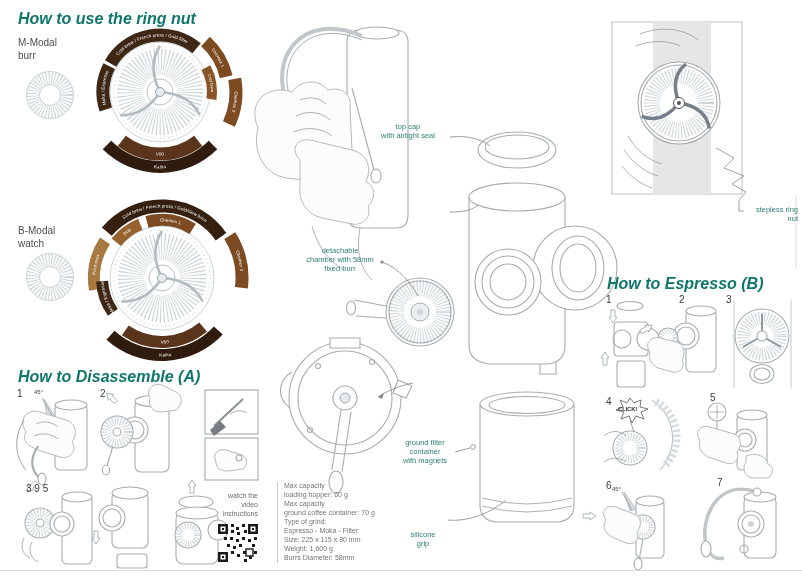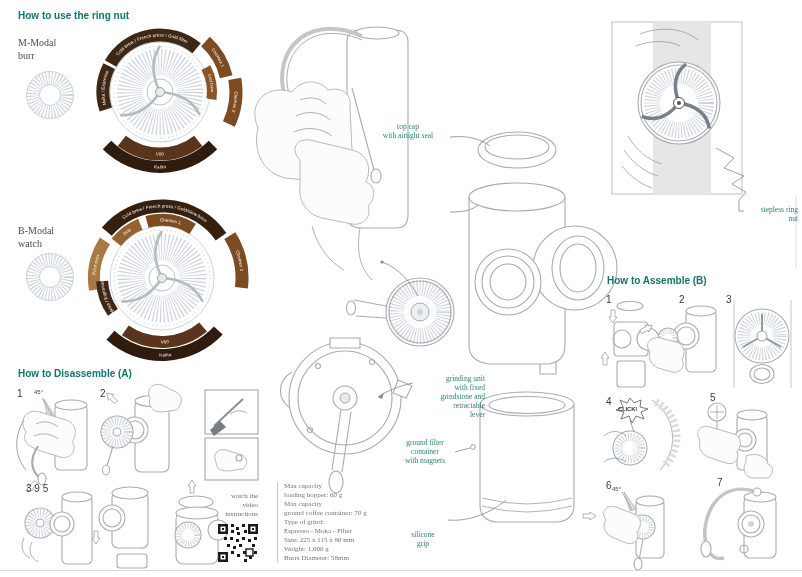--- a/index.html
+++ b/index.html
@@ -1,21 +1,21 @@
 <!DOCTYPE html>
 <html><head>
 <meta charset="utf-8">
 <style>
   html,body{margin:0;padding:0;background:#fff;}
   #page{position:relative;width:802px;height:577px;background:#fff;overflow:hidden;
         font-family:"Liberation Sans",sans-serif;}
   .t{position:absolute;}
-  .pre{white-space:pre-line;font-family:Liberation Serif, serif;}
+  .pre{white-space:pre-line;}
   .teal{color:#0f766b;}
-  .h{font-weight:bold;font-size:10px;}
+  .h{font-weight:bold;font-size:16px;font-style:italic;}
   .burrlbl{font-size:10px;color:#4e4e4e;line-height:1.3;}
   .callout{font-size:7.5px;line-height:1.2;color:#2c7f74;text-align:right;}
   .ra{text-align:center;}
   .num{font-size:10px;color:#3a3a3a;}
   .tiny{font-size:6px;color:#444;}
   .click{font-size:6px;font-weight:bold;color:#333;letter-spacing:-.2px;}
   .specs{font-size:7px;color:#757575;line-height:1.28;border-left:1px solid #c9c9c9;padding-left:6px;}
   .video{font-size:7px;color:#6e6e6e;text-align:right;line-height:1.25;}
   svg text{font-family:"Liberation Sans",sans-serif;}
   .arc-label{font-size:4.4px;fill:#fff;letter-spacing:.15px;}
@@ -379,41 +379,39 @@
 
 <div class="t h teal" style="left:18px;top:10px">How to use the ring nut</div>
 
 <div class="t burrlbl pre" style="left:18px;top:36px">M-Modal
 burr</div>
 <div class="t burrlbl pre" style="left:18px;top:224px">B-Modal
 watch</div>
 
 <div class="t callout pre ra" style="left:368px;top:122px;width:80px">top cap
 with airtight seal</div>
-<div class="t callout pre" style="left:415px;top:374px;width:70px">grinding unit
-with fixed
-grindstone and
-retractable
-lever</div>
+<div class="t callout pre ra" style="left:300px;top:246px;width:80px">detachable
+chamber with 58mm
+fixed burr</div>
 <div class="t callout pre ra" style="left:395px;top:438px;width:60px">ground filter
 container
 with magnets</div>
 <div class="t callout pre ra" style="left:398px;top:530px;width:50px">silicone
 grip</div>
 
 <div class="t callout pre" style="left:746px;top:205px;width:52px">stepless ring
 nut</div>
 
 <div class="t h teal" style="left:18px;top:368px">How to Disassemble (A)</div>
 <div class="t num" style="left:17px;top:388px">1</div>
 <div class="t tiny" style="left:34px;top:389px">45°</div>
 <div class="t num" style="left:100px;top:388px">2</div>
 <div class="t num" style="left:26px;top:483px">3 9 5</div>
 
-<div class="t h teal" style="left:607px;top:275px">How to Assemble (B)</div>
+<div class="t h teal" style="left:607px;top:275px">How to Espresso (B)</div>
 <div class="t num" style="left:606px;top:294px">1</div>
 <div class="t num" style="left:679px;top:294px">2</div>
 <div class="t num" style="left:726px;top:294px">3</div>
 <div class="t num" style="left:606px;top:396px">4</div>
 <div class="t num" style="left:710px;top:392px">5</div>
 <div class="t num" style="left:606px;top:480px">6</div>
 <div class="t num" style="left:717px;top:477px">7</div>
 <div class="t click" style="left:618px;top:406px">CLICK!</div>
 <div class="t tiny" style="left:612px;top:486px">45°</div>
 

